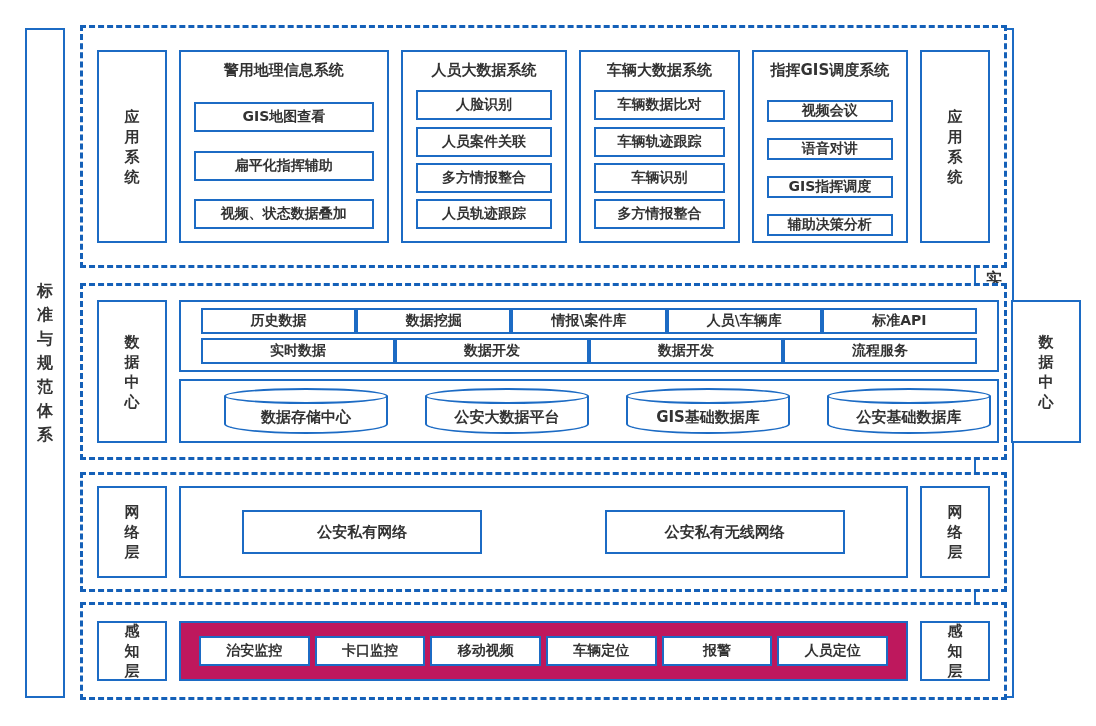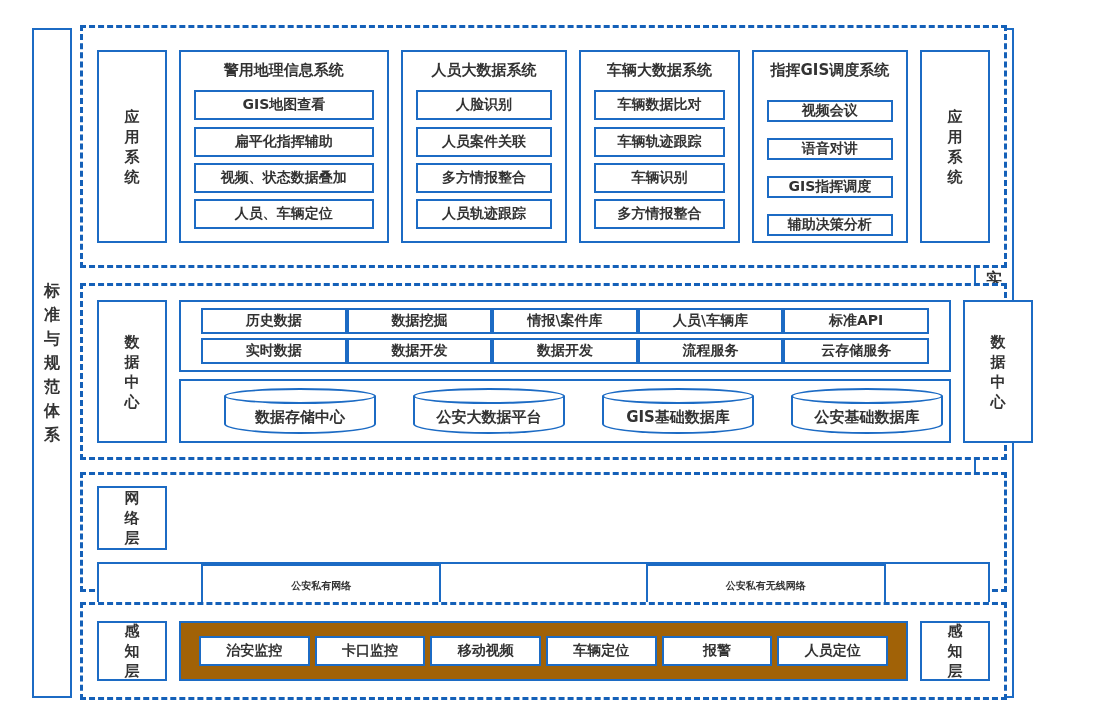--- a/index.html
+++ b/index.html
@@ -14,39 +14,39 @@
     position:relative; width:1096px; height:726px;
     background:var(--background); color:var(--text-color);
     overflow:hidden;
   }
   
   .side-bar{
     position:absolute; top:28px; height:670px; width:40px;
     border:2px solid var(--solid-border); background:#fff;
     display:flex; align-items:center; justify-content:center;
   }
-  .side-bar.left{ left:32px; }
+  .side-bar.left{ left:25px; }
   .side-bar.right{ left:974px; }
   .vtext{
     display:block; width:1em; word-break:break-all; text-align:center;
     font-weight:700;
   }
   .side-bar .vtext{ font-size:16px; line-height:24px; }
   
   .stack{
     position:absolute; left:80px; top:25px; width:927px;
     display:flex; flex-direction:column;
   }
   .layer{
     border:3px dashed var(--dashed-border);
     display:flex; gap:12px; background:#fff;
   }
   .layer-app{ height:243px; margin-bottom:15px; padding:22px 14px; }
   .layer-data{ height:177px; margin-bottom:12px; padding:14px; }
-  .layer-net{ height:120px; margin-bottom:10px; padding:11px 14px;flex-direction:column; }
+  .layer-net{ height:120px; margin-bottom:10px; padding:11px 14px; }
   .layer-sense{ height:98px; padding:16px 14px; }
   .label-box{
     flex:none; width:70px; border:2px solid var(--solid-border); background:#fff;
     display:flex; align-items:center; justify-content:center;
   }
   .label-box .vtext{ font-size:15px; line-height:20px; }
   
   .system{
     border:2px solid var(--solid-border); background:#fff;
     display:flex; flex-direction:column; justify-content:space-between;
@@ -71,21 +71,21 @@
   .srow{ display:flex; }
   .service{
     flex:1; border:2px solid var(--solid-border); height:26px; background:#fff;
     display:flex; align-items:center; justify-content:center;
     font-weight:700; font-size:14px; white-space:nowrap;
   }
   .db-box{
     border:2px solid var(--solid-border); height:64px; background:#fff;
     display:flex; align-items:center; justify-content:space-evenly; padding:0 6px;
   }
-  .cylinder{ position:relative; width:152px; height:46px;margin-left:37px; }
+  .cylinder{ position:relative; width:164px; height:46px;margin-left:37px; }
   .cyl-body{
     position:absolute; left:0; right:0; top:8px; bottom:0; background:#fff;
     border:2px solid var(--solid-border); border-top:none;
     border-radius:0 0 50% 50% / 0 0 10px 10px; z-index:1;
   }
   .cyl-top{
     position:absolute; left:0; right:0; top:0; height:16px; background:#fff;
     border:2px solid var(--solid-border); border-radius:50%; z-index:2;
   }
   .cyl-label{
@@ -94,25 +94,25 @@
     font-weight:700; font-size:15px; white-space:nowrap;
   }
   
   .net-content{
     flex:1; border:2px solid var(--solid-border); background:#fff;
     display:flex; align-items:center; justify-content:space-around;
   }
   .net-item{
     width:240px; height:44px; border:2px solid var(--solid-border); background:#fff;
     display:flex; align-items:center; justify-content:center;
-    font-weight:700; font-size:10px; white-space:nowrap;
+    font-weight:700; font-size:15px; white-space:nowrap;
   }
   
   .sense-content{
-    flex:1; border:2px solid var(--solid-border); background:#a16207;
+    flex:1; border:2px solid var(--solid-border); background:#be185d;
     display:flex; align-items:center; gap:5px; padding:0 18px;
   }
   .sense-item{
     flex:1; height:30px; border:2px solid var(--solid-border); background:#fff;
     display:flex; align-items:center; justify-content:center;
     font-weight:700; font-size:14px; white-space:nowrap;
   }
 </style>
 </head>
 <body>
@@ -131,21 +131,20 @@
     <section class="layer layer-app">
       <div class="label-box">
         <span class="vtext">应用系统</span>
       </div>
 
       <div class="system sys-1">
         <div class="sys-title">警用地理信息系统</div>
         <div class="item">GIS地图查看</div>
         <div class="item">扁平化指挥辅助</div>
         <div class="item">视频、状态数据叠加</div>
-        <div class="item">人员、车辆定位</div>
       </div>
 
       <div class="system sys-2">
         <div class="sys-title">人员大数据系统</div>
         <div class="item">人脸识别</div>
         <div class="item">人员案件关联</div>
         <div class="item">多方情报整合</div>
         <div class="item">人员轨迹跟踪</div>
       </div>
 
@@ -182,21 +181,20 @@
             <div class="service">数据挖掘</div>
             <div class="service">情报\案件库</div>
             <div class="service">人员\车辆库</div>
             <div class="service">标准API</div>
           </div>
           <div class="srow">
             <div class="service">实时数据</div>
             <div class="service">数据开发</div>
             <div class="service">数据开发</div>
             <div class="service">流程服务</div>
-            <div class="service">云存储服务</div>
           </div>
         </div>
 
         <div class="db-box">
           <div class="cylinder">
             <div class="cyl-body"></div>
             <div class="cyl-top"></div>
             <div class="cyl-label">数据存储中心</div>
           </div>
           <div class="cylinder">

